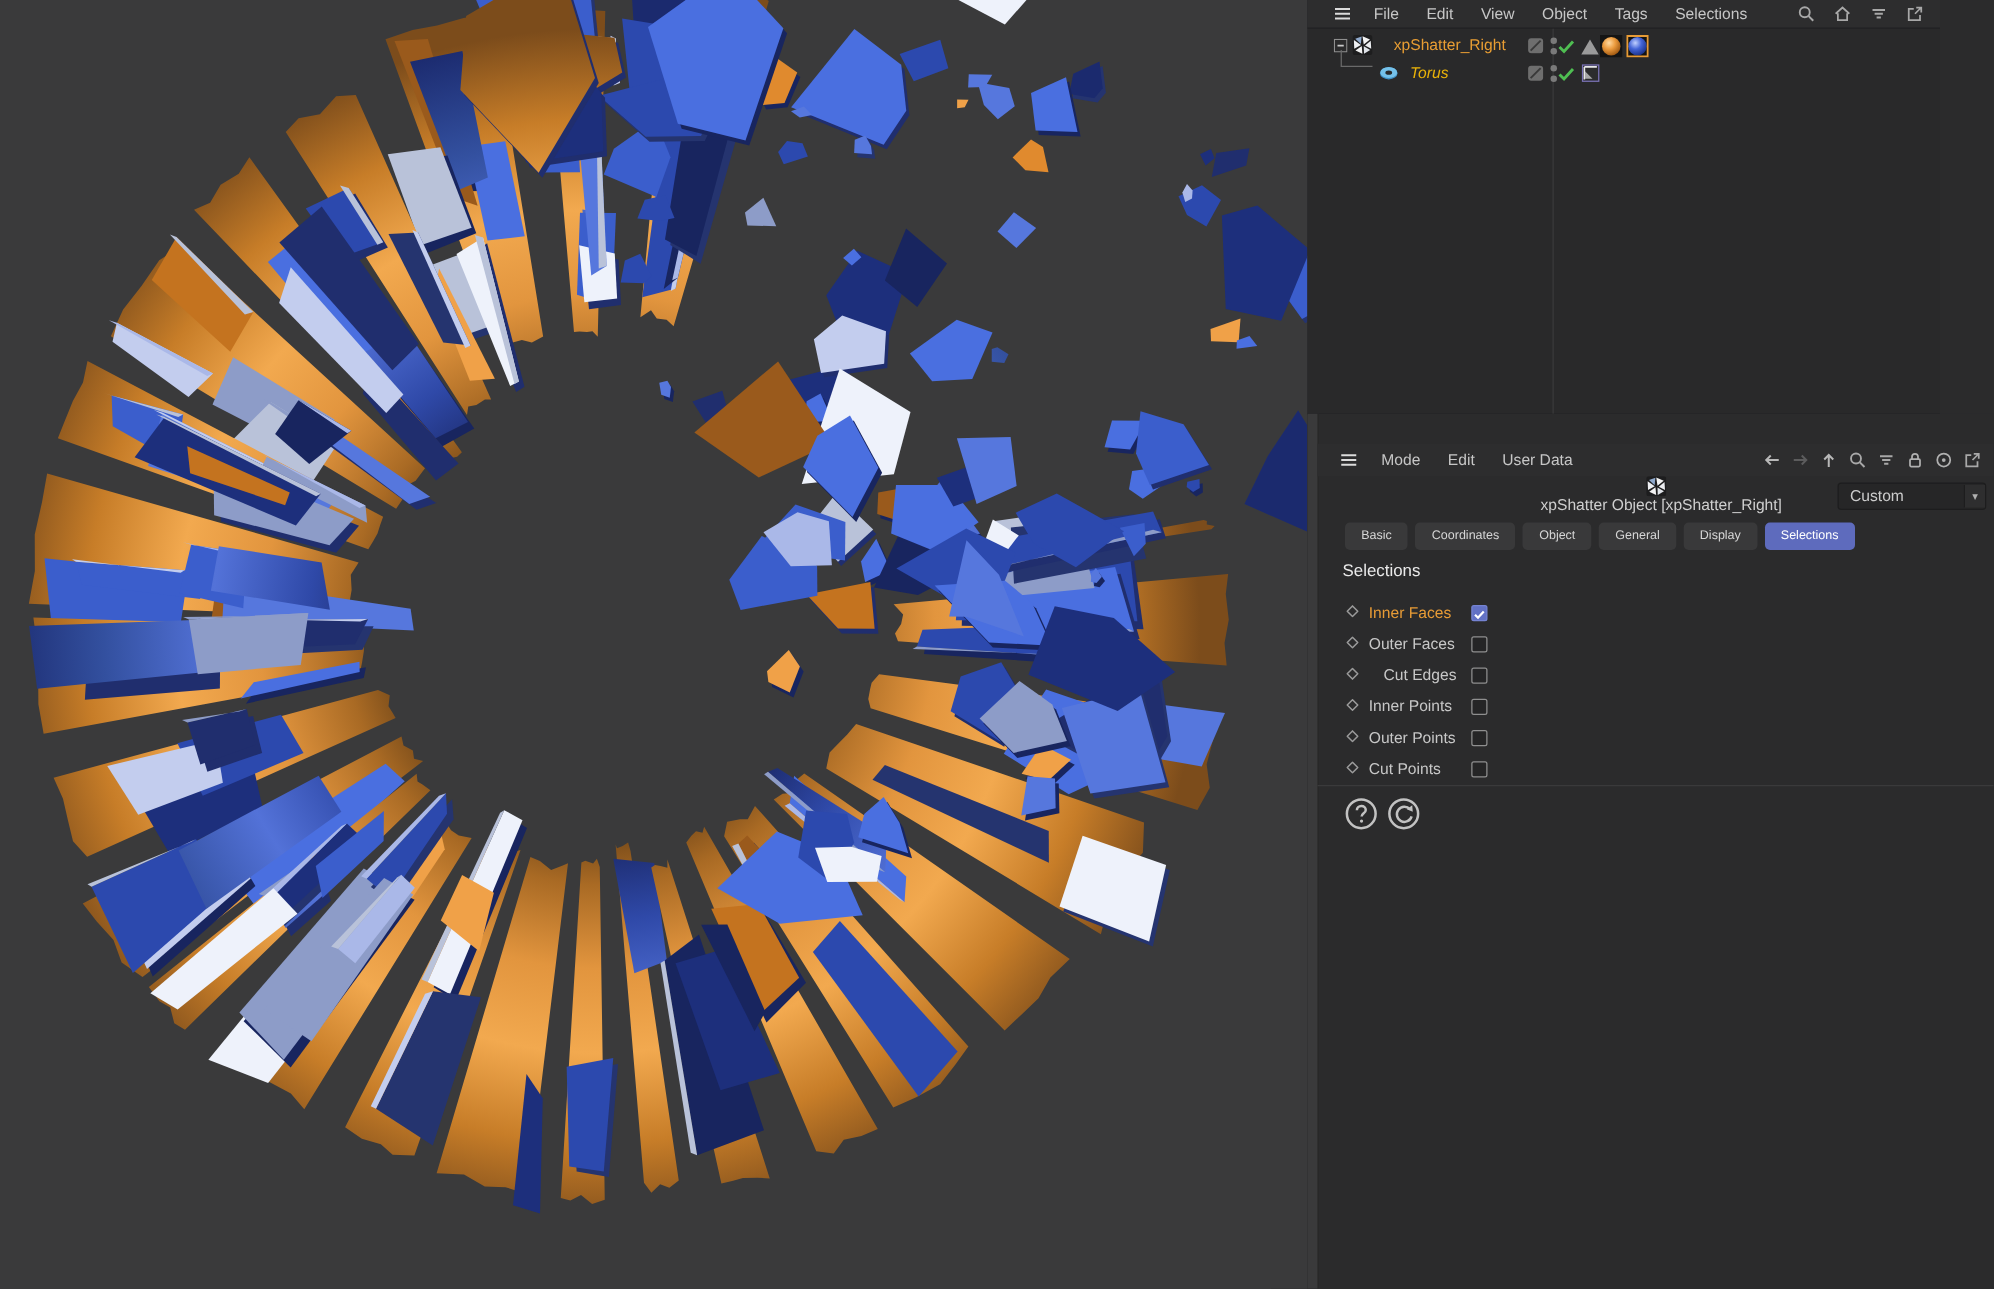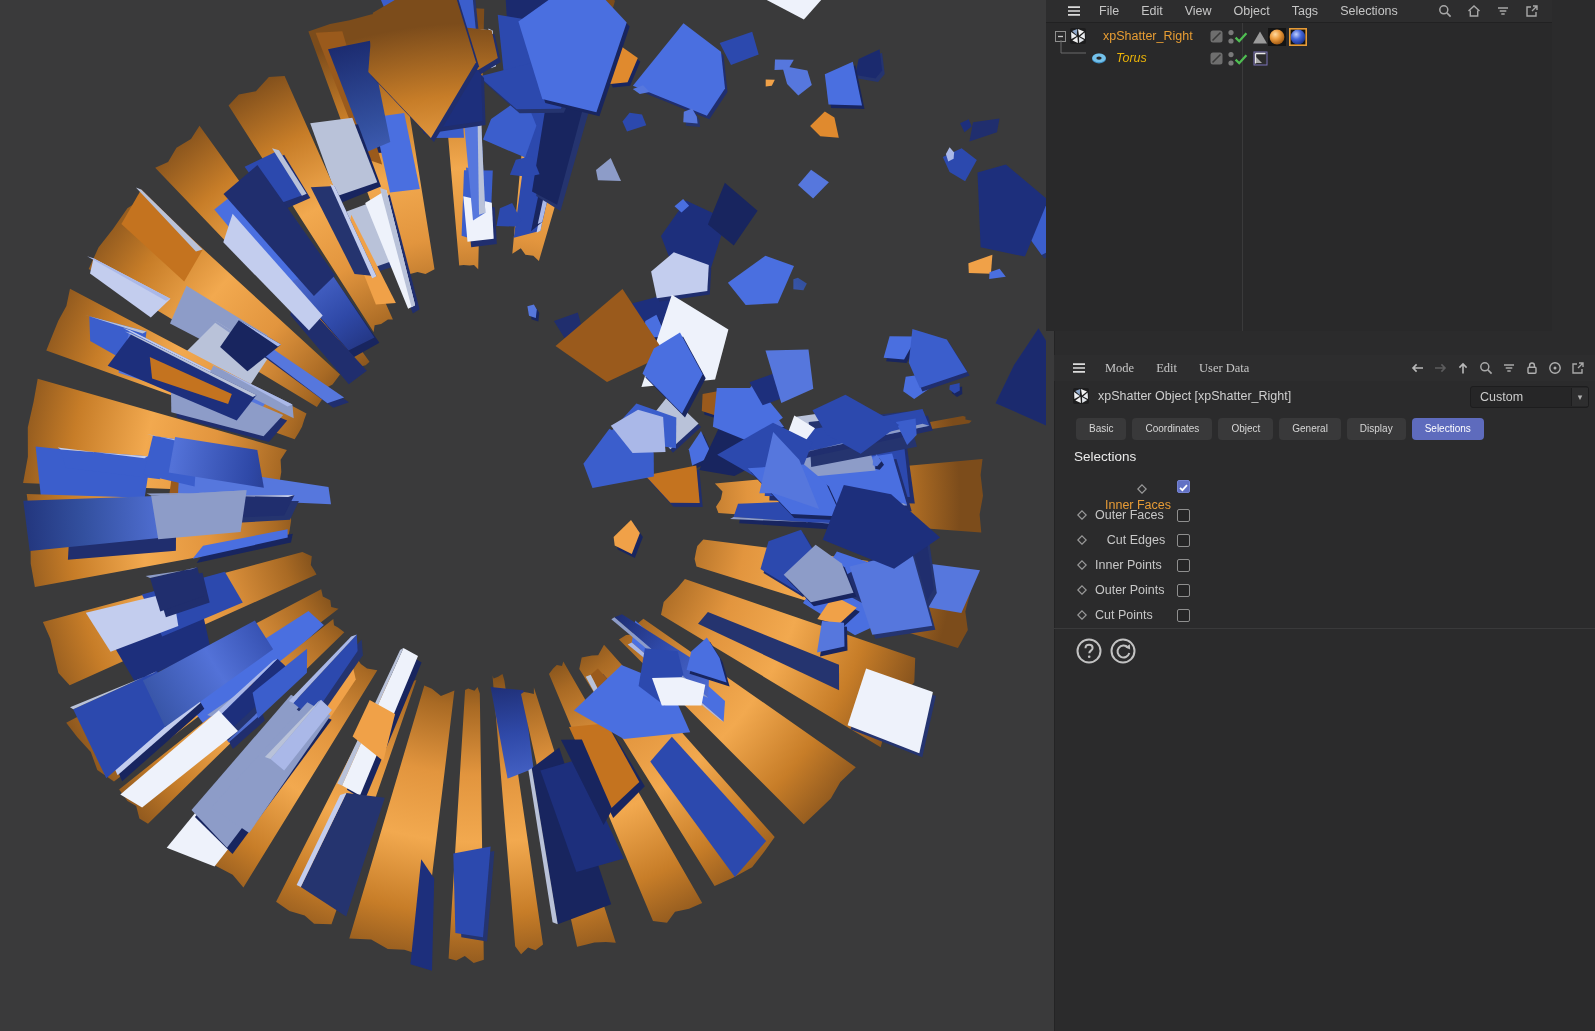--- a/index.html
+++ b/index.html
@@ -15,30 +15,30 @@
   .right{position:absolute;left:1046px;top:0;width:549px;height:1031px;background:#2b2b2c;}
   
   .om{position:absolute;left:0;top:0;width:506px;height:331px;background:#29292a;border-bottom:1px solid #1e1e1f;}
   .om-menubar{position:absolute;left:0;top:0;right:0;height:22px;background:#2d2d2e;border-bottom:1px solid #212122;display:flex;align-items:center;padding:0 8px 0 20px;}
   .menu-item{color:#c6c6c6;font-size:12.5px;padding:0 11px;line-height:22px;cursor:default;}
   .bar-icons{margin-left:auto;display:flex;align-items:center;gap:13px;padding-right:4px;}
   .icon16{width:16px;height:16px;display:inline-block;flex:none;}
   .icon16 svg{display:block;}
   .om-tree{position:absolute;left:0;top:23px;right:0;bottom:0;}
   .col-divider{position:absolute;left:196px;top:0;bottom:0;width:1px;background:#3a3a3b;}
-  .tree-row{position:absolute;left:4px;right:0;height:21px;}
+  .tree-row{position:absolute;left:16px;right:0;height:21px;}
   .tree-label{position:absolute;font-size:12.5px;top:3px;white-space:nowrap;}
   .abs{position:absolute;}
   
   .attrs{position:absolute;left:0;top:331px;width:549px;bottom:0;background:#2b2b2c;}
   .attrs-gutter{position:absolute;left:0;top:0;bottom:0;width:8px;background:#3a3a3b;border-right:1px solid #242425;}
   .attrs-title{position:absolute;left:8px;right:0;top:0;height:23px;background:#313132;border-top:1px solid #404041;display:flex;align-items:center;}
   .attrs-title .title-text{color:#d2d2d2;font-size:12.5px;margin-left:12px;}
   .attrs-menubar{position:absolute;left:8px;right:0;top:24px;height:26px;background:#2d2d2e;display:flex;align-items:center;padding-left:17px;}
-  .attrs-objrow{position:absolute;left:8px;right:0;top:50px;height:30px;display:flex;align-items:center;padding-left:19px;}
+  .attrs-objrow{position:absolute;left:8px;right:0;top:50px;height:30px;display:flex;align-items:center;flex-direction:column;}
   .obj-title{color:#cfcfcf;font-size:12.5px;margin-left:9px;white-space:nowrap;}
   .dropdown{position:absolute;right:6px;top:5px;width:117px;height:20px;background:#262627;border:1px solid #1d1d1e;border-radius:3px;display:flex;align-items:center;}
   .dropdown .dd-text{color:#cccccc;font-size:12.5px;margin-left:9px;flex:1;}
   .dropdown .dd-btn{width:16px;height:18px;border-left:1px solid #1d1d1e;background:#2e2e2f;color:#b0b0b0;font-size:9px;display:flex;align-items:center;justify-content:center;}
   .tabs{position:absolute;left:30px;top:87px;display:flex;gap:6px;}
   .tab{background:#39393a;color:#d6d6d6;font-size:10px;line-height:16px;padding:3px 13px;border-radius:4px;cursor:default;white-space:nowrap;}
   .tab.active{background:#5e6bbd;color:#ffffff;}
   .section-title{position:absolute;left:28px;top:118px;color:#eaeaea;font-size:13.5px;}
   .sel-row{position:absolute;left:31px;height:20px;display:flex;align-items:center;}
   .sel-label{font-size:12.5px;color:#c7c7c7;margin-left:8px;width:82px;}
@@ -550,21 +550,21 @@
   <div class="attrs">
     <div class="attrs-gutter"></div>
 
 
     <div class="attrs-menubar">
       <span class="icon16" style="margin-right:7px;">
           <svg width="16" height="16" viewBox="0 0 16 16">
             <path d="M2 4.2h12M2 8h12M2 11.8h12" stroke="#dcdcdc" stroke-width="1.7"></path>
           </svg>
         </span>
-      <div style="display:flex;font-family:Liberation Serif, serif;" id="attr-menu">
+      <div style="display:flex;" id="attr-menu">
           <div class="menu-item">Mode</div>
           <div class="menu-item">Edit</div>
           <div class="menu-item">User Data</div>
         </div>
       <div class="bar-icons" style="gap:6px;padding-right:8px;" id="attr-icons">
           <span class="icon16" style="width: 17px;">
             <svg width="17" height="16" viewBox="0 0 17 16" fill="none">
               <path d="M14 8H4M7.6 4.4 4 8l3.6 3.6" stroke="#b8b8b8" stroke-width="1.6"></path>
             </svg>
           </span>
@@ -634,21 +634,21 @@
         <div class="tab">Coordinates</div>
         <div class="tab">Object</div>
         <div class="tab">General</div>
         <div class="tab">Display</div>
         <div class="tab active">Selections</div>
       </div>
 
     <div class="section-title">Selections</div>
 
     <div id="sel-rows">
-        <div class="sel-row" style="top: 149px; width: 130px; flex-direction: column;">
+        <div class="sel-row" style="top: 149px; width: 130px;">
           <span><svg width="10" height="10" viewBox="0 0 10 10">
               <polygon points="5,0.8 9.2,5 5,9.2 0.8,5" fill="none" stroke="#9a9a9a" stroke-width="1.2"></polygon>
             </svg></span>
           <span class="sel-label hl">Inner Faces</span>
           <span class="cb on">
             <svg width="11" height="11" viewBox="0 0 11 11" fill="none">
               <path d="M2 5.8 4.4 8.2 9 3.2" stroke="#fff" stroke-width="1.8"></path>
             </svg>
           </span>
         </div>

